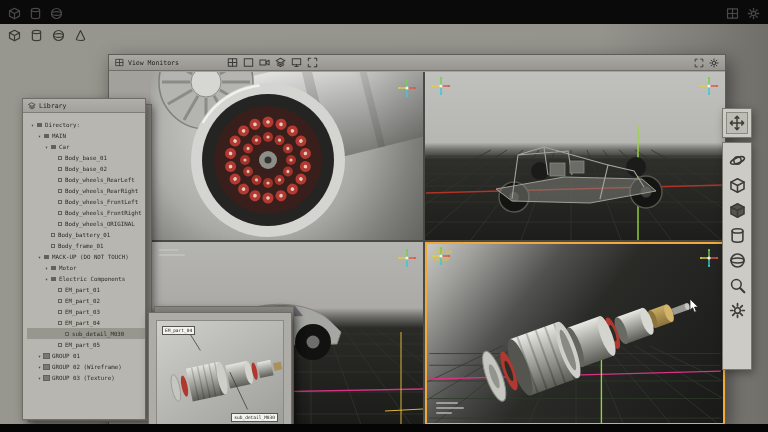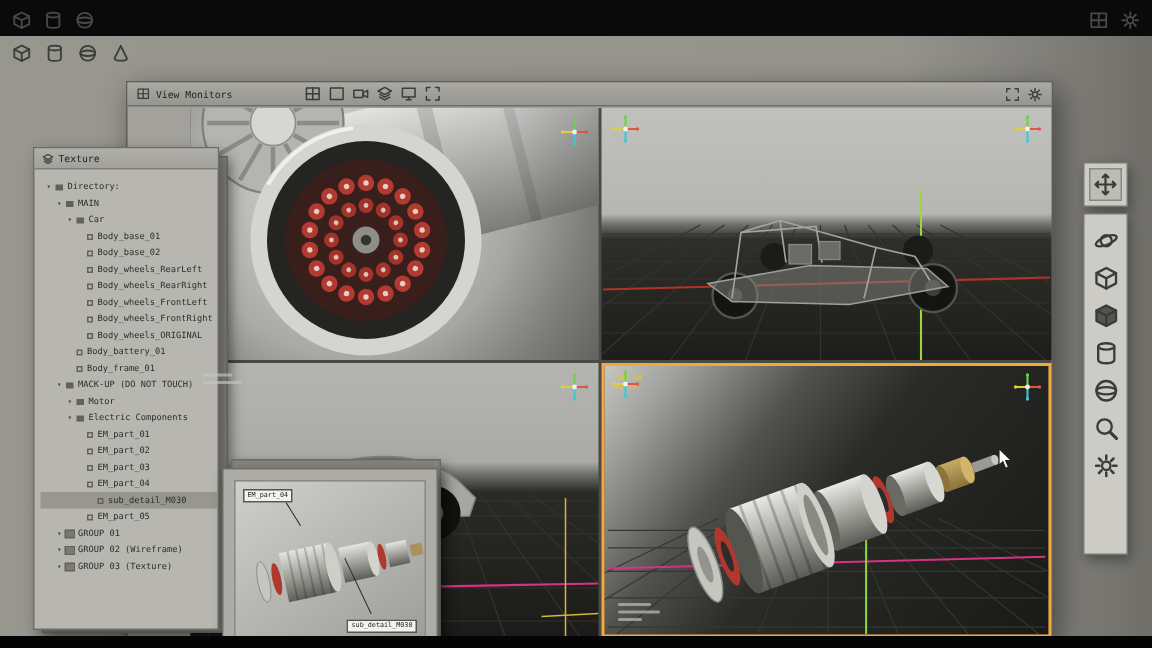--- a/index.html
+++ b/index.html
@@ -16,21 +16,21 @@
   .tb-icons .icon-btn{width:13px;height:13px}
   .tb-icons svg{stroke:#4a4945}
 
   
   .desktop{position:absolute;left:0;top:24px;width:768px;height:401px;
     background:linear-gradient(90deg,#97968f 0%,#94938c 78%,#7e7d78 92%,#6f6e69 100%)}
   .desk-icons{position:absolute;left:8px;top:3px;display:flex;gap:9px}
   .desk-icons .icon-btn{width:13px;height:13px}
 
   
-  .window{position:absolute;left:84px;top:30px;width:618px;height:372px;background:#a2a19b;
+  .window{position:absolute;left:108px;top:30px;width:618px;height:372px;background:#a2a19b;
     border:1px solid #5e5d57;box-shadow:4px 6px 18px rgba(0,0,0,.45)}
   .win-title{position:absolute;left:0;top:0;right:0;height:16px;background:linear-gradient(#aaa9a3,#96958f);
     border-bottom:1px solid #6f6e68;display:flex;align-items:center;gap:4px;padding:0 6px;font-size:6.5px;color:#1f1f1b}
   .wt-ic{width:9px;height:9px;display:inline-block}
   .win-tools{display:flex;gap:5px;margin-left:44px}
   .win-tools .icon-btn{width:11px;height:11px}
   .win-controls{margin-left:auto;display:flex;gap:5px}
   .win-controls .icon-btn{width:10px;height:10px}
 
   .vp-grid{position:absolute;left:42px;top:17px;width:574px;height:353px;background:#4a4944}
@@ -462,21 +462,21 @@
     </div>
 
   <div class="panel-back lib-back"></div>
   <div class="library">
     <div class="lib-header">
       <span class="lib-ic"><svg viewBox="0 0 12 12" width="100%" height="100%" fill="none" stroke="#3b3b37" stroke-width="1.1" stroke-linejoin="round" stroke-linecap="round">
             <path d="M6 1.4 10.8 4 6 6.6 1.2 4 Z"></path>
             <path d="M2.4 6.4 6 8.4 9.6 6.4"></path>
             <path d="M2.4 8.4 6 10.4 9.6 8.4"></path>
           </svg></span>
-      <span>Texture</span>
+      <span>Library</span>
     </div>
     <div class="lib-tree">
         <div class="tree-row" style="padding-left: 4px;">
           <span class="tree-caret">▾</span>
           <span class="tg tg-folder"></span>
           <span>Directory:</span>
         </div>
         <div class="tree-row" style="padding-left: 11px;">
           <span class="tree-caret">▾</span>
           <span class="tg tg-folder"></span>

